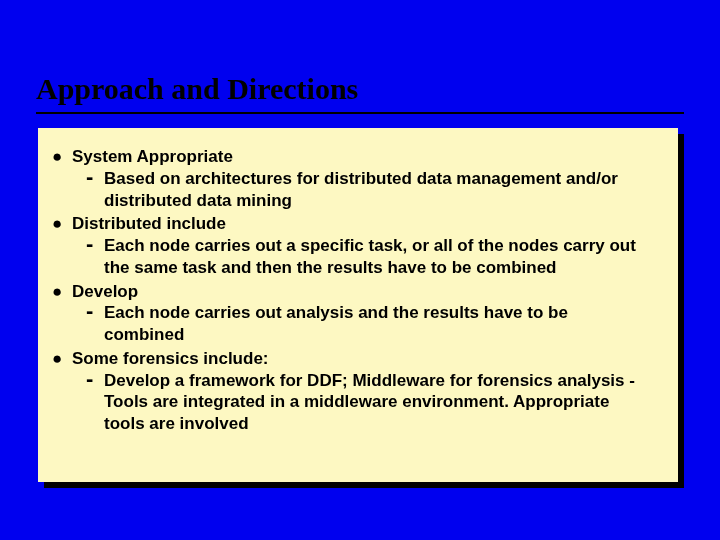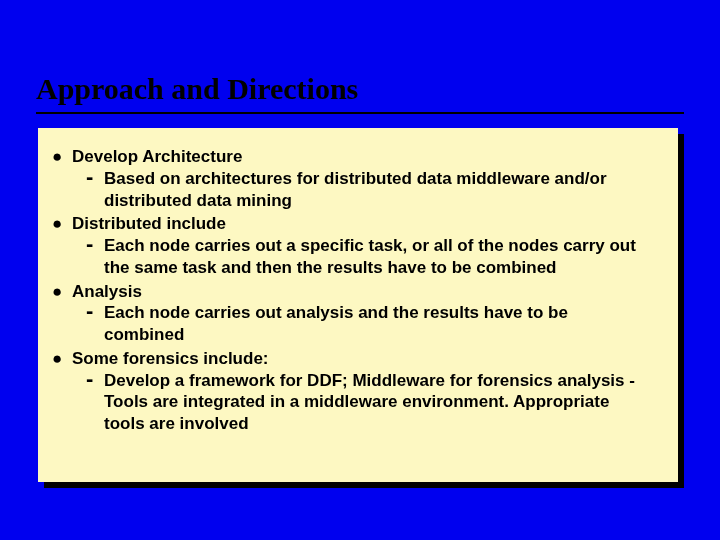--- a/index.html
+++ b/index.html
@@ -83,39 +83,39 @@
 
 <div class="slide">
   <div class="title">Approach and Directions</div>
   <div class="title-rule"></div>
 
   <div class="body-shadow"></div>
   <div class="body-box">
 
     <div class="lvl1">
       <span class="bullet">●</span>
-      <span class="txt">Develop Architecture</span>
+      <span class="txt">System Appropriate</span>
     </div>
     <div class="lvl2">
       <span class="dash">-</span>
-      <span class="txt">Based on architectures for distributed data middleware and/or distributed data mining</span>
+      <span class="txt">Based on architectures for distributed data management and/or distributed data mining</span>
     </div>
 
     <div class="lvl1">
       <span class="bullet">●</span>
       <span class="txt">Distributed include</span>
     </div>
     <div class="lvl2">
       <span class="dash">-</span>
       <span class="txt">Each node carries out a specific task, or all of the nodes carry out the same task and then the results have to be combined</span>
     </div>
 
     <div class="lvl1">
       <span class="bullet">●</span>
-      <span class="txt">Analysis</span>
+      <span class="txt">Develop</span>
     </div>
     <div class="lvl2">
       <span class="dash">-</span>
       <span class="txt">Each node carries out analysis and the results have to be combined</span>
     </div>
 
     <div class="lvl1">
       <span class="bullet">●</span>
       <span class="txt">Some forensics include:</span>
     </div>

